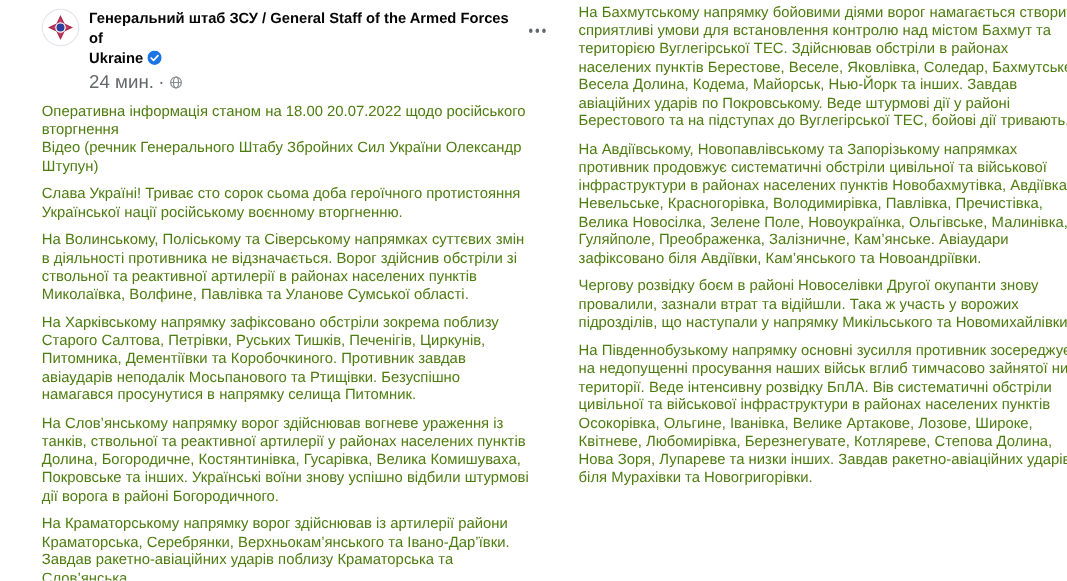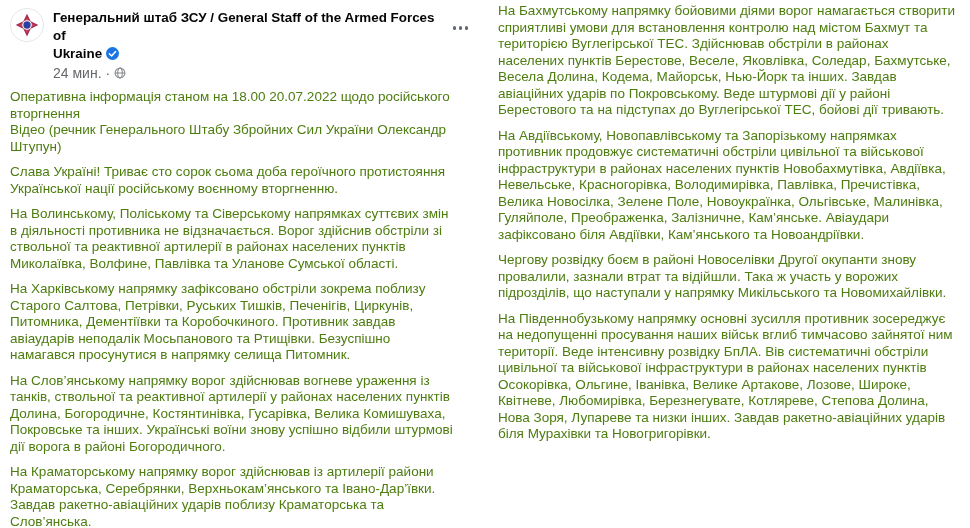--- a/index.html
+++ b/index.html
@@ -2,37 +2,37 @@
 <html><head>
 <meta charset="utf-8">
 <style>
   html,body{margin:0;padding:0;background:#ffffff;}
   .canvas{
     width:970px;height:528px;background:#ffffff;overflow:hidden;
     font-family:"Liberation Sans","DejaVu Sans",sans-serif;
     color:#1c1e21;display:flex;box-sizing:border-box;
   }
   .col{box-sizing:border-box;}
-  .col-left{flex:0 0 488px;padding:8px 30px 0 10px;position:relative;}
+  .col-left{flex:0 0 488px;padding:8px 30px 0 10px;position:relative;margin-left:28px;}
   .col-right{flex:0 0 482px;padding:3px 12px 0 10px;}
   .post-header{display:flex;gap:9px;margin-bottom:8px;align-items:flex-start;}
   .avatar{
     width:34px;height:34px;border-radius:50%;flex:0 0 34px;
     border:1px solid #e4e6eb;box-sizing:border-box;background:#fff;
     display:flex;align-items:center;justify-content:center;cursor:pointer;
   }
   .author-block{width:392px;}
   .author-name{
     font-weight:700;font-size:13.4px;line-height:17px;color:#050505;
     white-space:pre-line;cursor:pointer;
   }
   .verified{display:inline-block;margin-left:4px;vertical-align:-2px;line-height:0;}
   .meta-line{
     display:flex;align-items:center;gap:4px;margin-top:3px;
-    font-size:14px;color:#65676b;
+    font-size:17px;color:#65676b;
   }
   .meta-sep{color:#65676b;}
   .globe{line-height:0;display:inline-block;}
   .more-btn{
     position:absolute;top:22px;right:16px;display:flex;gap:2.5px;
     padding:4px;cursor:pointer;
   }
   .more-btn i{width:3.5px;height:3.5px;border-radius:50%;background:#606770;display:block;}
   .post-body{font-size:13.5px;line-height:16.5px;color:#4d7c0f;}
   .post-body .para{margin:0 0 9px 0;white-space:pre-line;}

